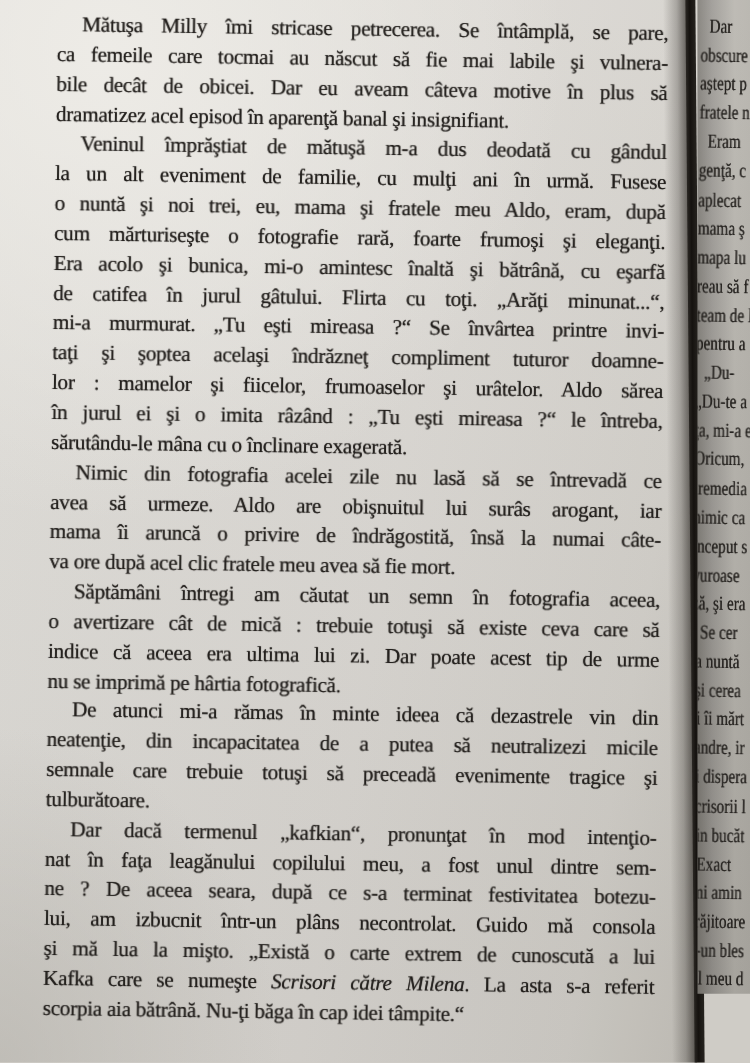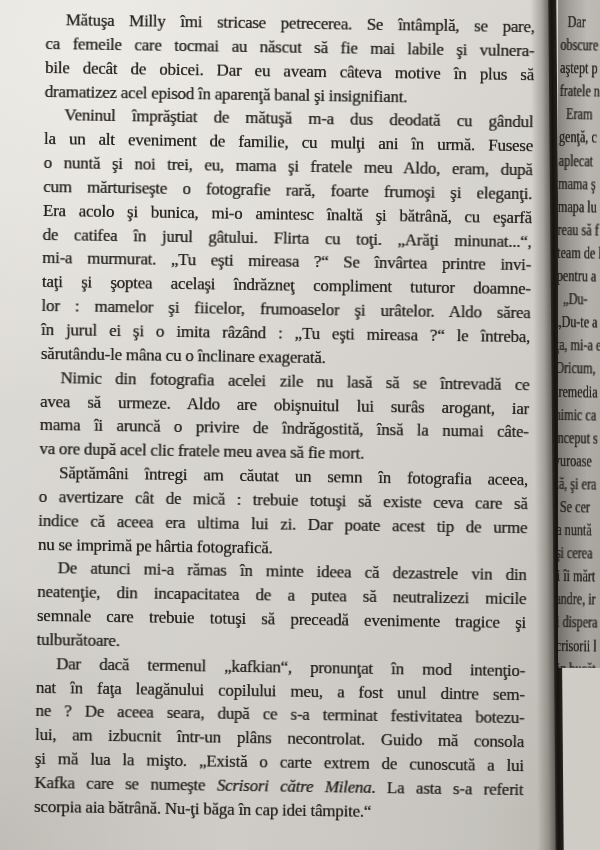--- a/index.html
+++ b/index.html
@@ -42,21 +42,21 @@
     transform:rotate(-0.5deg);
     background:linear-gradient(to right, rgba(24,20,16,0) 0%, rgba(24,20,16,.25) 55%, rgba(24,20,16,.65) 100%);
   }
   .spine-line{
     position:absolute;left:552px;top:-6px;width:8px;height:864px;
     transform:rotate(-0.5deg);
     background:linear-gradient(to right,#2a2723,var(--spine) 40%,#26231f);
   }
   
   .right-strip{
-    position:absolute;left:558px;top:0;width:42px;height:668px;overflow:hidden;
+    position:absolute;left:558px;top:0;width:42px;height:795px;overflow:hidden;
     background:
       linear-gradient(to bottom, rgba(255,255,255,.12), rgba(0,0,0,.08)),
       linear-gradient(to right,#7b7872 0%,#989590 28%,#b5b2ab 70%,var(--edge-paper) 100%);
   }
   .fragments{
     position:absolute;left:3px;top:10px;width:120px;
     transform:rotate(0.9deg);transform-origin:0 0;
     color:#25221f;font-size:16px;
     text-shadow:0 0 0.6px rgba(37,34,31,.9);
     filter:blur(0.25px);

